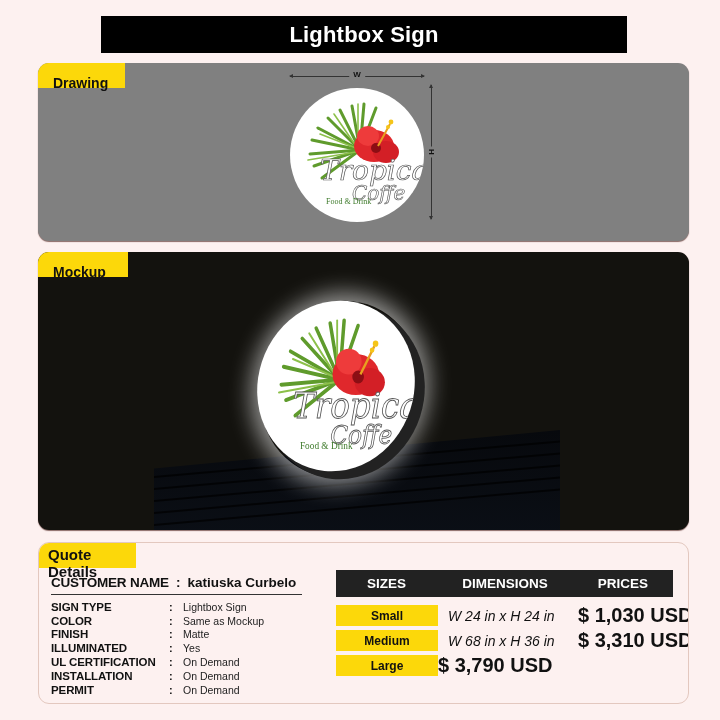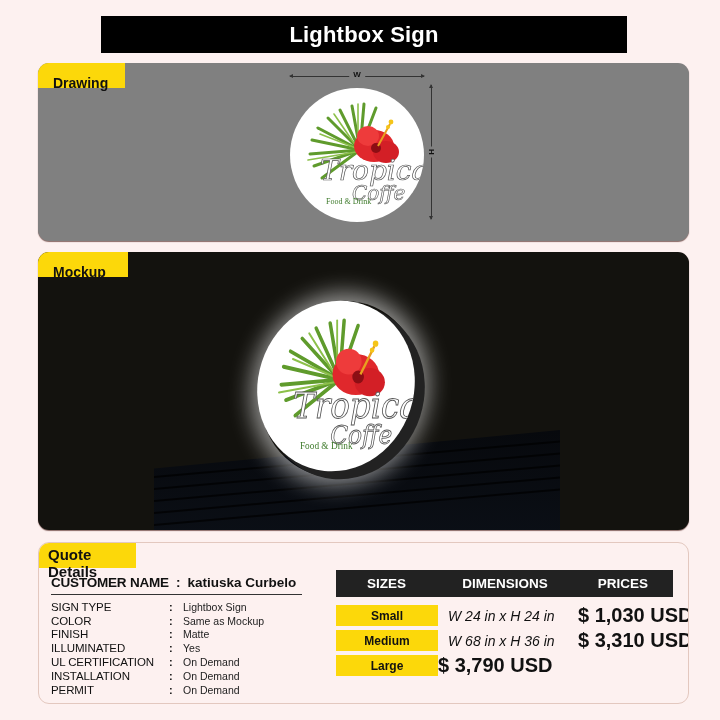--- a/index.html
+++ b/index.html
@@ -53,21 +53,21 @@
     clip-path: polygon(0 35%, 100% 0, 100% 100%, 0 100%); }
   .shutter .slat { position: absolute; left: 0; right: 0; height: 2px; background: rgba(0,0,0,0.7); transform-origin: left; transform: skewY(-5deg); }
 
   
   .quote { position: absolute; left: 38px; top: 542px; width: 651px; height: 162px; border: 1px solid #e3c8bf; border-radius: 11px; background: #fdf1f0; overflow: hidden; }
   .quote .tag { font-size: 15px; width: 97px; height: 22px; padding-left: 9px; }
   .cust { position: absolute; left: 12px; top: 32px; width: 251px; font-weight: bold; font-size: 13.5px; padding-bottom: 4px; border-bottom: 1px solid #333; display: flex; gap: 7px; white-space: nowrap; }
   .cust .k { letter-spacing: -0.2px; }
   .details { position: absolute; left: 12px; top: 57px; width: 300px; }
   .row { display: flex; height: 13.8px; align-items: center; font-size: 11.5px; }
-  .row .k { width: 118px; font-weight: normal; white-space: nowrap; letter-spacing: -0.1px; }
+  .row .k { width: 118px; font-weight: bold; white-space: nowrap; letter-spacing: -0.1px; }
   .row .c { width: 14px; font-weight: bold; font-size: 11px; }
   .row .v { font-size: 10.5px; color: #222; }
 
   .sizes { position: absolute; left: 297px; top: 27px; width: 337px; }
   .sizes-head { display: flex; height: 27px; background: #222; color: #fff; font-weight: bold; font-size: 13.5px; align-items: center; }
   .sizes-head span { text-align: center; }
   .sizes-head .h1 { width: 101px; }
   .sizes-head .h2 { width: 136px; }
   .sizes-head .h3 { width: 100px; }
   .srow { display: flex; align-items: center; margin-top: 4px; height: 21px; }

